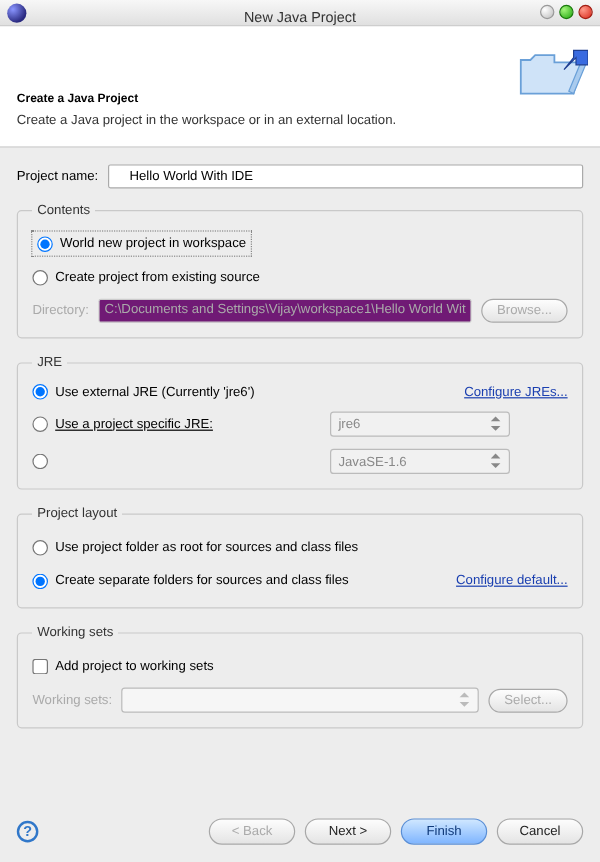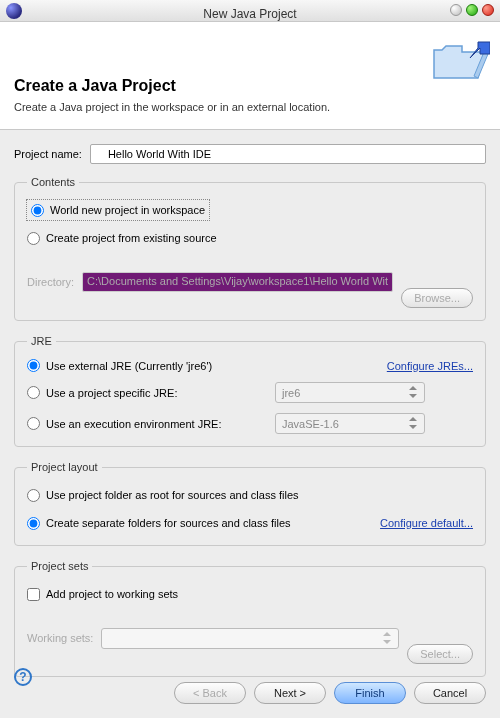--- a/index.html
+++ b/index.html
@@ -39,21 +39,21 @@
     background: #fff;
     border-bottom: 1px solid #c8c8c8;
     padding: 12px 14px 16px 14px;
     display: flex;
     align-items: center;
     gap: 10px;
     position: relative;
     min-height: 78px;
   }
   .banner .text { flex: 1; }
-  .banner h1 { font-size: 16px; font-weight: bold; margin-bottom: 6px; margin-top: 43px; }
+  .banner h1 { font-size: 10px; font-weight: bold; margin-bottom: 6px; margin-top: 43px; }
   .banner p { font-size: 11px; color: #333; }
   .banner .wizimg {
     width: 58px; height: 50px; position: absolute; right: 10px; top: 12px;
   }
 
   .content { padding: 14px 14px 6px 14px; }
 
   .row { display: flex; align-items: center; gap: 8px; margin-bottom: 12px; }
   .label { white-space: nowrap; }
   .textfield {
@@ -81,21 +81,21 @@
     flex: 1; height: 20px; border: 1px solid #ccc; border-radius: 2px;
     background: #701a75; color: #aaa; font-size: 11px; padding: 2px 4px;
     white-space: nowrap; overflow: hidden;
   }
 
   .btn {
     display: inline-flex; align-items: center; justify-content: center;
     height: 22px; min-width: 72px; padding: 0 12px;
     border: 1px solid #a8a8a8; border-radius: 11px;
     background: linear-gradient(#fdfdfd, #e4e4e4);
-    font-size: 11px; color: #222; cursor: pointer; margin-top: 32px;
+    font-size: 11px; color: #222; cursor: pointer;
   }
   .btn.small { height: 20px; min-width: 60px; border-radius: 10px; }
   .btn[disabled] { color: #aaa; cursor: default; }
   .btn.primary {
     background: linear-gradient(#cfe7ff, #7fb5ff);
     border-color: #5a8fd6;
     color: #103a7a;
   }
 
   .link { color: #1a3fb0; text-decoration: underline; cursor: pointer; white-space: nowrap; }
@@ -189,38 +189,37 @@
   <fieldset>
     <legend>JRE</legend>
     <div class="jre-row">
       <div class="left">
         <input type="radio" name="jre" checked="" style="">
         <span>Use external JRE (Currently 'jre6')</span>
       </div>
       <span class="link right">Configure JREs...</span>
     </div>
     <div class="jre-row">
-      <div class="left" style="width:240px; flex:0 0 240px;">
+      <div class="left" style="width:240px; flex:0 0 240px;text-decoration:underline;">
         <input type="radio" name="jre" style="">
         <span>Use a project specific JRE:</span>
       </div>
       <div class="combo">
         <span>jre6</span>
         <span class="arrow">
           <svg width="10" height="14" viewBox="0 0 10 14">
               <polygon points="5,1 9,5 1,5" fill="#888"></polygon>
               <polygon points="1,9 9,9 5,13" fill="#888"></polygon>
             </svg>
         </span>
       </div>
     </div>
     <div class="jre-row" style="margin-bottom:0;">
       <div class="left" style="width:240px; flex:0 0 240px;">
         <input type="radio" name="jre" style="">
-        <span>Use an execution environment JRE:</span>
       </div>
       <div class="combo">
         <span>JavaSE-1.6</span>
         <span class="arrow">
           <svg width="10" height="14" viewBox="0 0 10 14">
               <polygon points="5,1 9,5 1,5" fill="#888"></polygon>
               <polygon points="1,9 9,9 5,13" fill="#888"></polygon>
             </svg>
         </span>
       </div>
@@ -235,21 +234,21 @@
     </div>
     <div class="opt" style="display:flex;">
       <input type="radio" name="layout" checked="" style="">
       <span>Create separate folders for sources and class files</span>
       <span style="flex:1"></span>
       <span class="link">Configure default...</span>
     </div>
   </fieldset>
 
   <fieldset>
-    <legend>Project sets</legend>
+    <legend>Working sets</legend>
     <div class="opt">
       <input type="checkbox" style="">
       <span>Add project to working sets</span>
     </div>
     <div class="row" style="margin-bottom:0;">
       <span class="disabled-label">Working sets:</span>
       <div class="combo" style="flex:1; width:auto; background:#f6f6f6;">
         <span></span>
         <span class="arrow">
           <svg width="10" height="14" viewBox="0 0 10 14">

